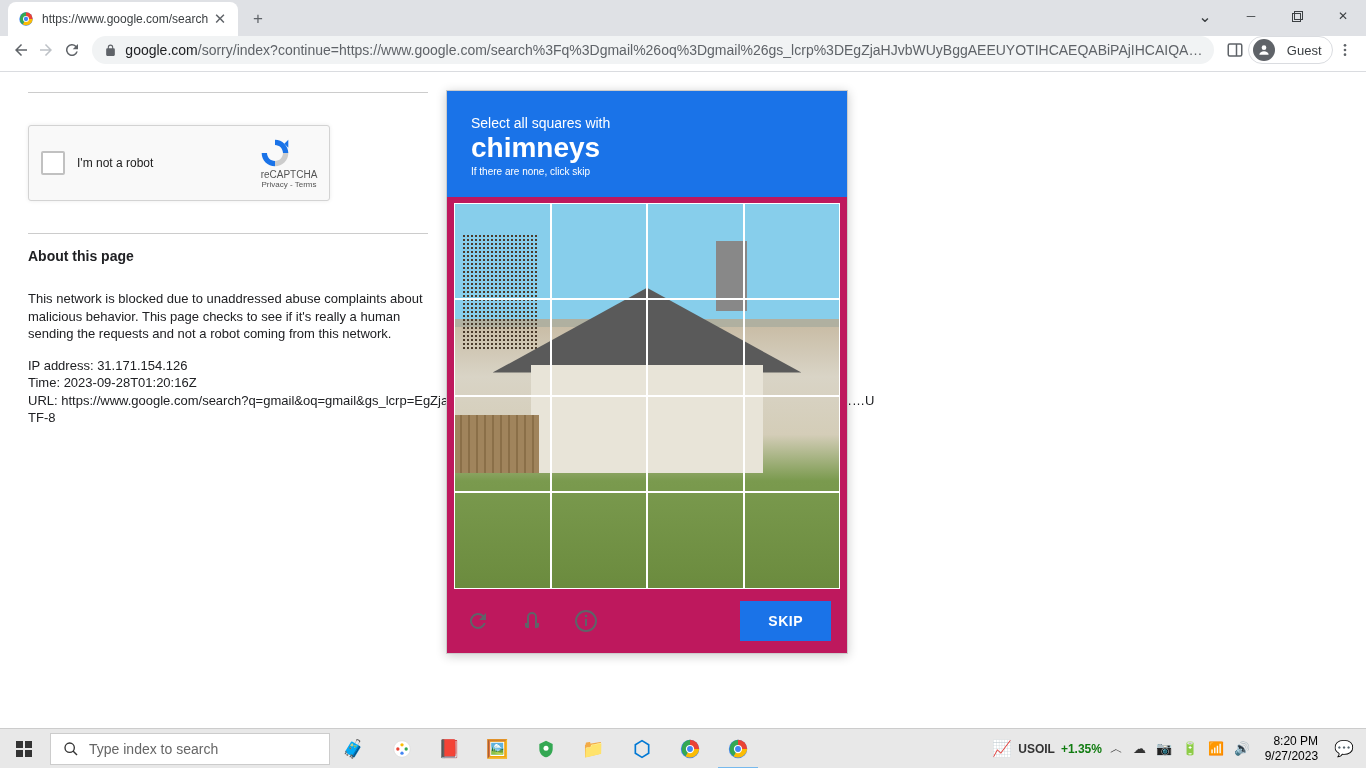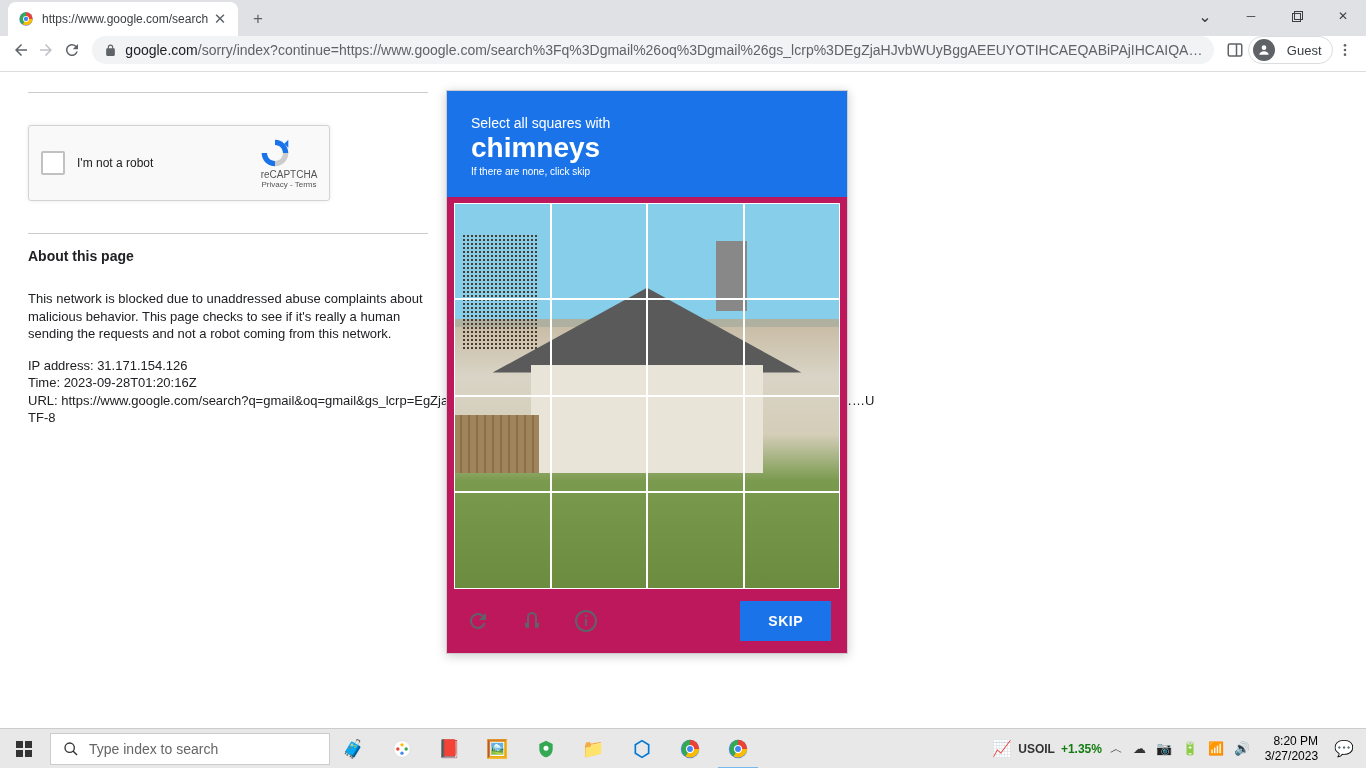--- a/index.html
+++ b/index.html
@@ -314,17 +314,17 @@
       <span class="ticker-change">+1.35%</span>
     </div>
     <span class="tray-icon">︿</span>
     <span class="tray-icon">☁</span>
     <span class="tray-icon">📷</span>
     <span class="tray-icon">🔋</span>
     <span class="tray-icon">📶</span>
     <span class="tray-icon">🔊</span>
     <div class="clock">
       <div>8:20 PM</div>
-      <div>3/27/2023</div>
+      <div>9/27/2023</div>
     </div>
     <span class="notif">💬</span>
   </div>
 </div>
 
 </body></html>

